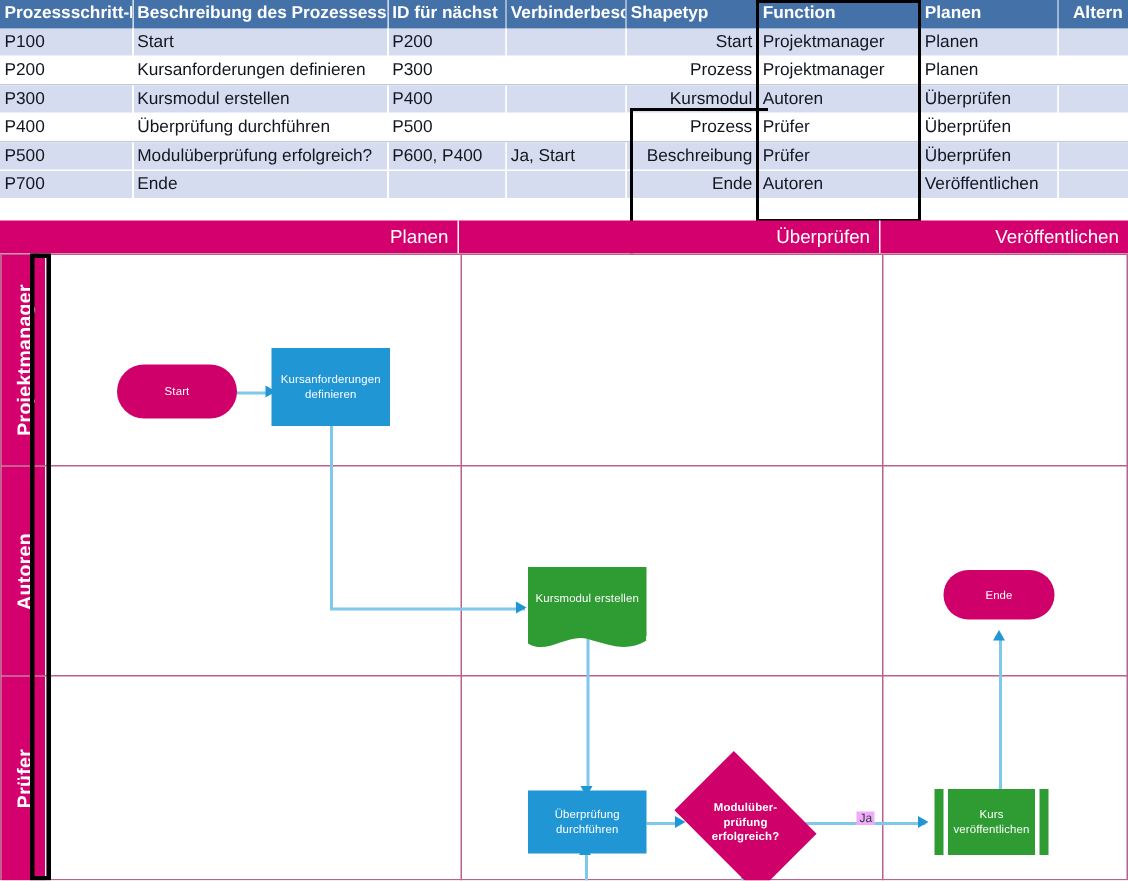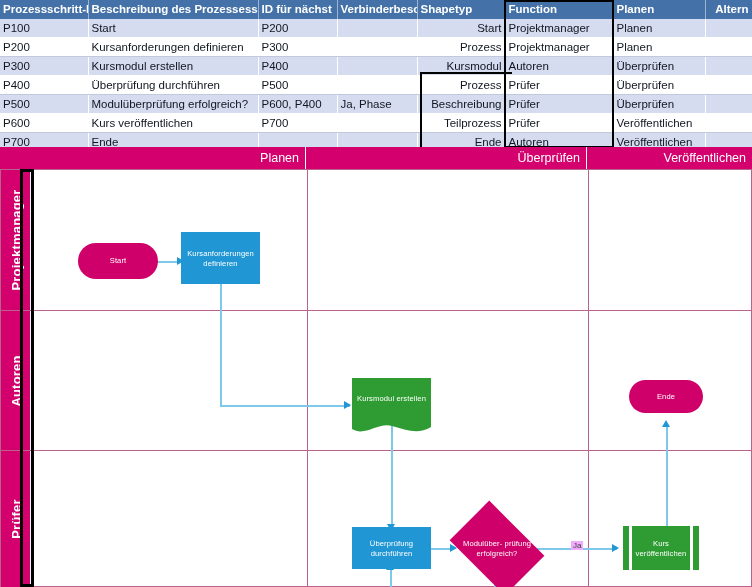--- a/index.html
+++ b/index.html
@@ -208,20 +208,21 @@
   .document{
     background:#2f9c33;
   }
   .document .wave{
     position:absolute;
     left:0; bottom:-11px; width:100%; height:14px;
     overflow:hidden;
   }
   .decision{
     background:transparent;
+    font-weight:bold;
   }
   .decision .dia{
     position:absolute; left:0; top:0; width:100%; height:100%;
     background:#cf0069;
     transform:rotate(45deg);
   }
   .decision .lbl{ z-index:2; }
   .subprocess{
     background:#2f9c33;
     border-left:3px solid #ffffff;
@@ -325,34 +326,24 @@
           <td></td>
           <td class="c-right">Prozess</td>
           <td>Prüfer</td>
           <td>Überprüfen</td>
           <td></td>
         </tr>
         <tr class="odd">
           <td>P500</td>
           <td>Modulüberprüfung erfolgreich?</td>
           <td>P600, P400</td>
-          <td>Ja, Phase</td>
+          <td>Ja, Start</td>
           <td class="c-right">Beschreibung</td>
           <td>Prüfer</td>
           <td>Überprüfen</td>
-          <td></td>
-        </tr>
-        <tr class="even">
-          <td>P600</td>
-          <td>Kurs veröffentlichen</td>
-          <td>P700</td>
-          <td></td>
-          <td class="c-right">Teilprozess</td>
-          <td>Prüfer</td>
-          <td>Veröffentlichen</td>
           <td></td>
         </tr>
         <tr class="odd">
           <td>P700</td>
           <td>Ende</td>
           <td></td>
           <td></td>
           <td class="c-right">Ende</td>
           <td>Autoren</td>
           <td>Veröffentlichen</td>

